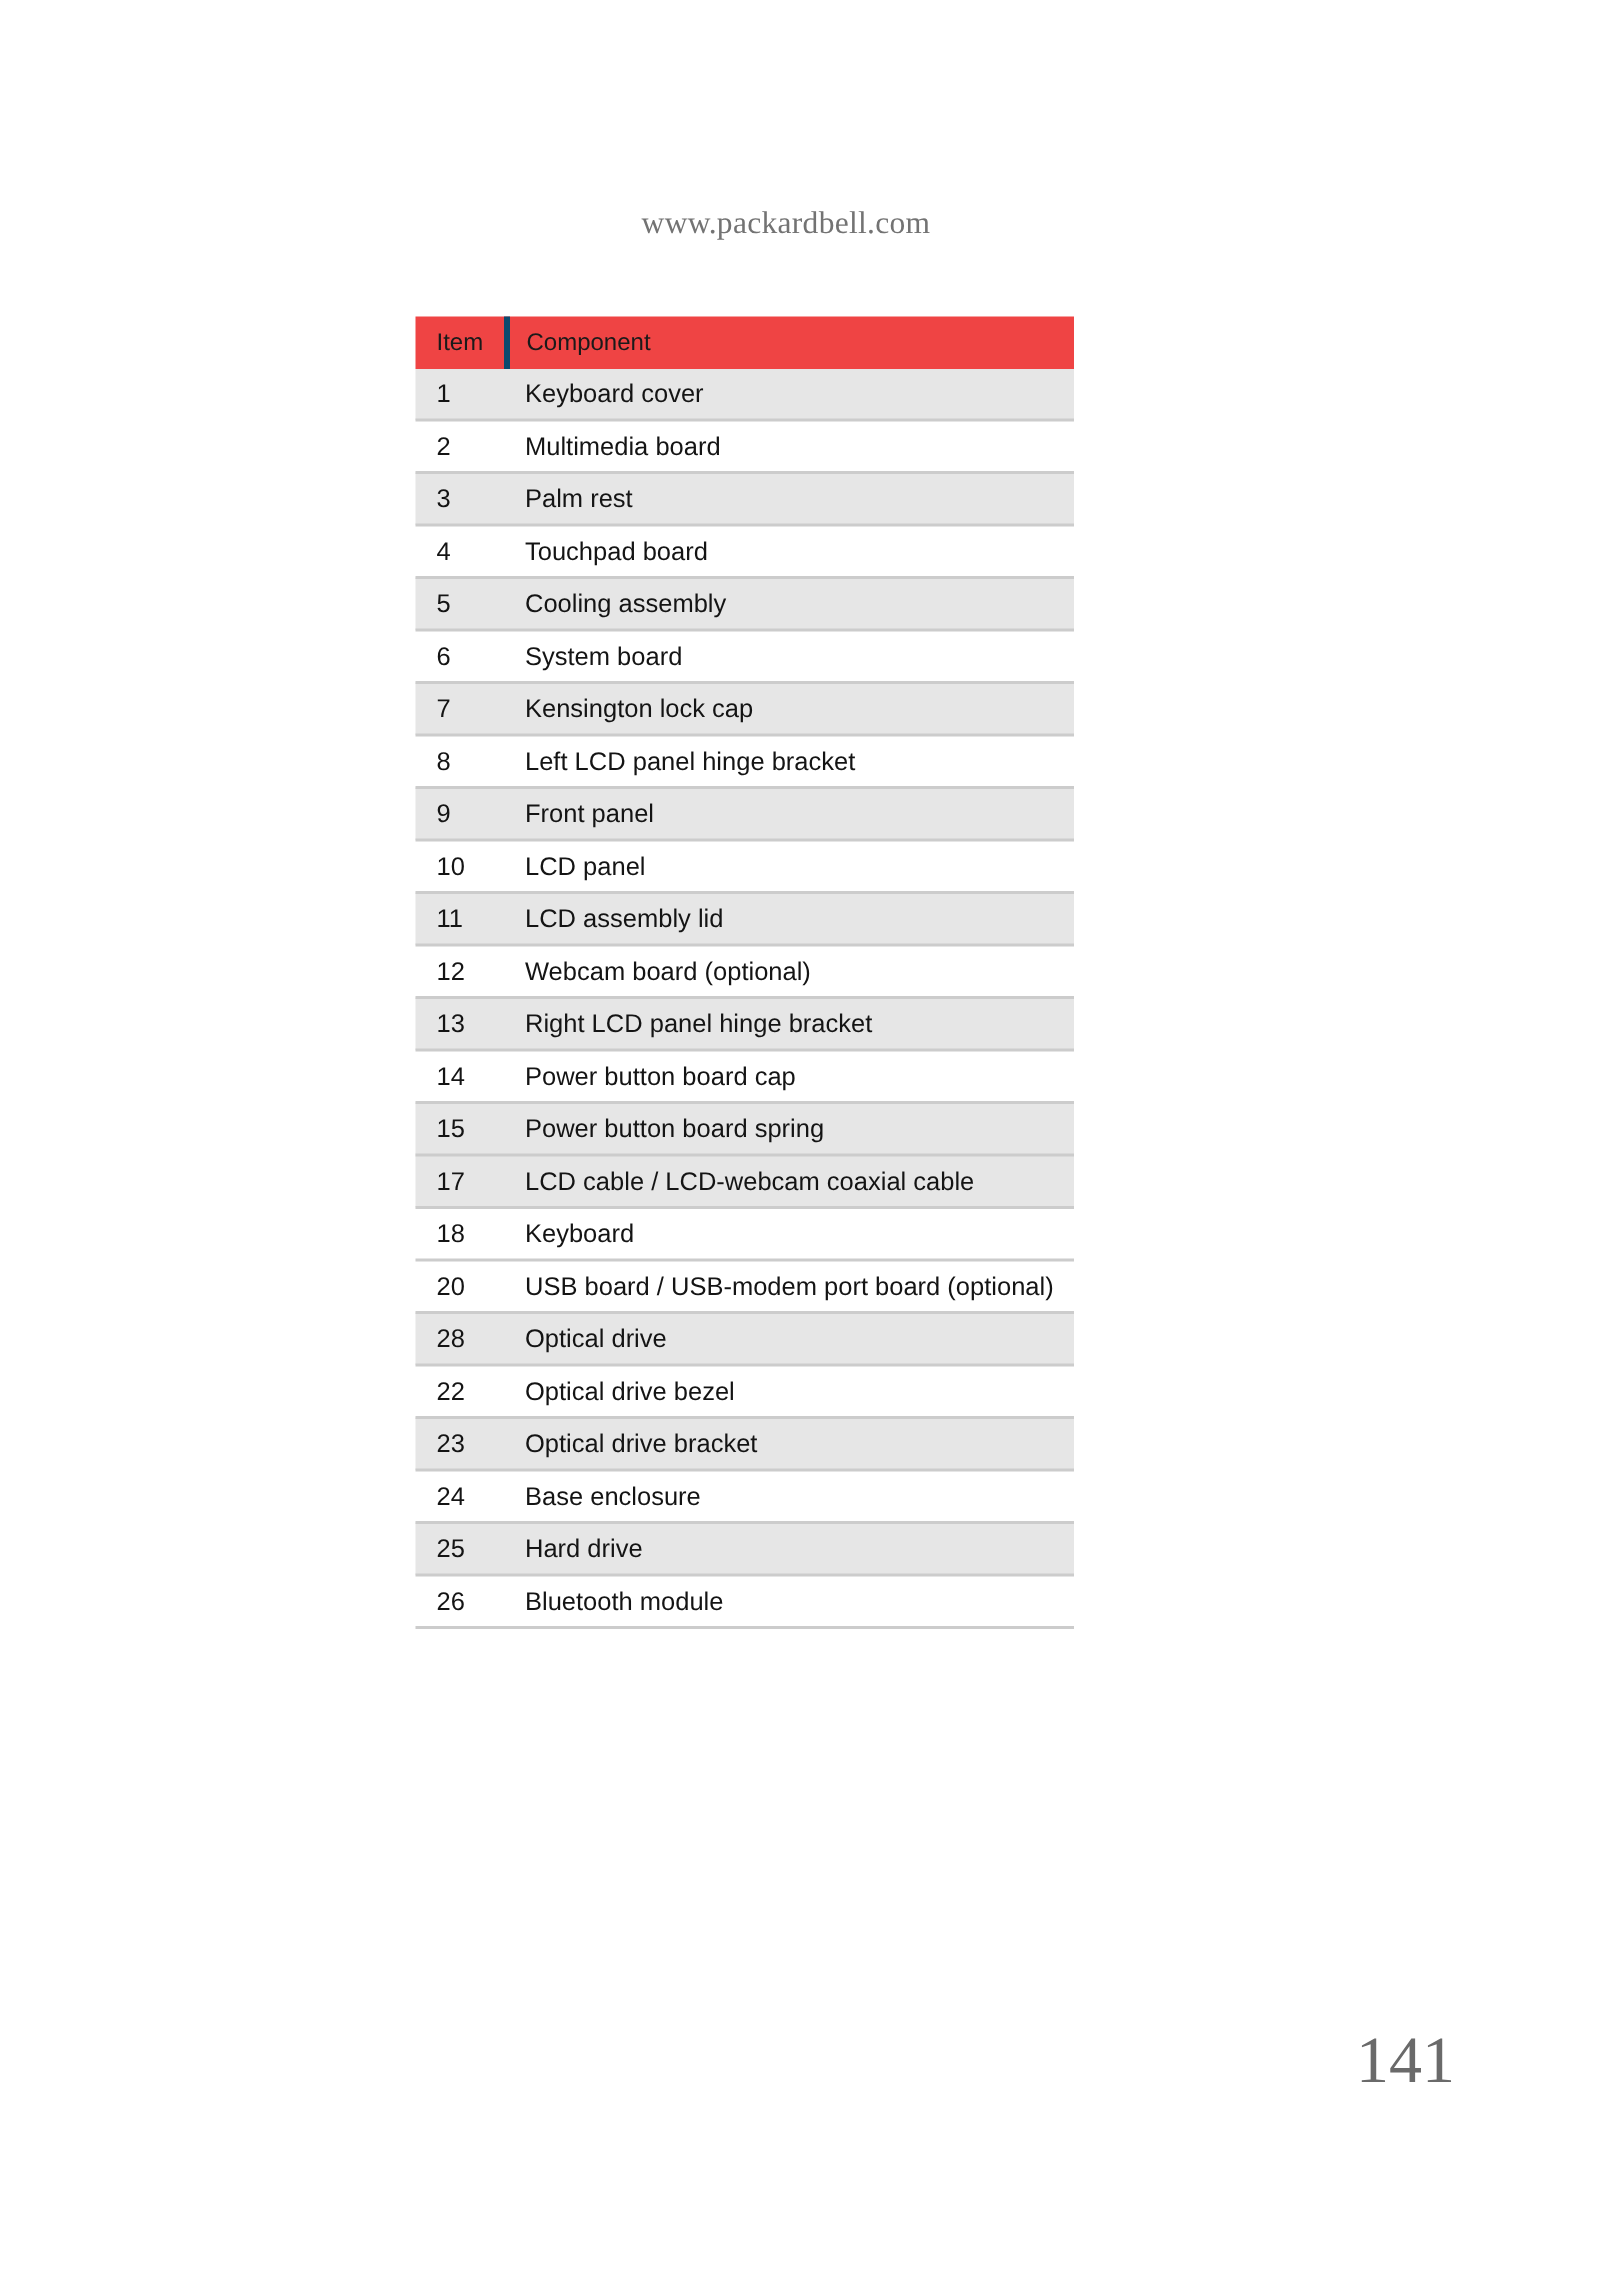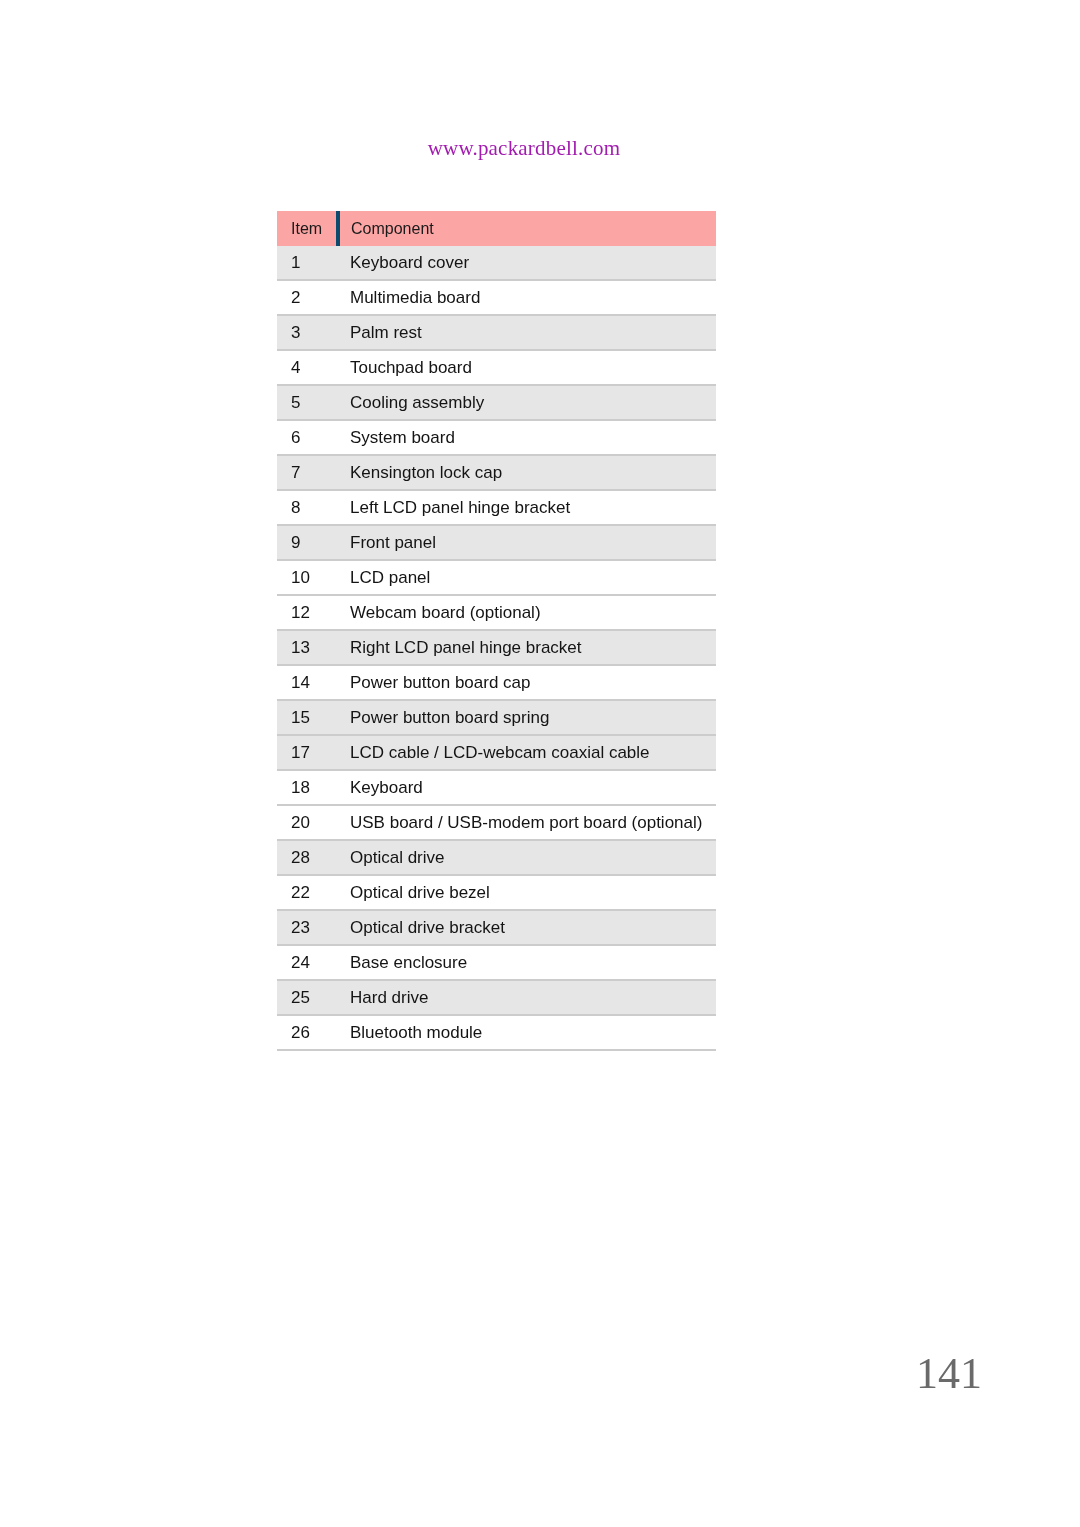--- a/index.html
+++ b/index.html
@@ -17,39 +17,39 @@
 
   
   .page-header {
     position: absolute;
     top: 136px;
     left: 0;
     width: 1048px;
     text-align: center;
     font-family: "Liberation Serif", serif;
     font-size: 21px;
-    color: #a21caf;
+    color: #737373;
     letter-spacing: 0.2px;
     white-space: nowrap;
   }
 
   
   .parts-table {
     position: absolute;
     left: 277px;
     top: 211px;
     width: 439px;
     border-collapse: collapse;
     table-layout: fixed;
   }
   .parts-table col.col-item  { width: 61px; }
   .parts-table col.col-comp  { width: 378px; }
 
   .parts-table thead th {
-    background: #fca5a5;
+    background: #ef4444;
     height: 35px;
     font-size: 16px;
     font-weight: normal;
     color: #1a1a1a;
     text-align: left;
     padding: 0 0 0 14px;
     vertical-align: middle;
     border: none;
   }
   .parts-table thead th.th-component {
@@ -87,21 +87,21 @@
   .parts-table tbody tr:first-child td {
     border-top: none;
   }
   .parts-table tbody tr:last-child td {
     border-bottom: 2px solid #cccccc;
   }
 
   
   .page-number {
     position: absolute;
-    left: 12px;
+    left: 0;
     top: 1348px;
     width: 970px;
     text-align: right;
     font-family: "Liberation Serif", serif;
     font-size: 44px;
     color: #6a6a6a;
   }
 </style>
 </head>
 <body>
@@ -153,20 +153,24 @@
         <td class="cell-component">Left LCD panel hinge bracket</td>
       </tr>
       <tr class="row-shaded">
         <td class="cell-item">9</td>
         <td class="cell-component">Front panel</td>
       </tr>
       <tr class="row-plain">
         <td class="cell-item">10</td>
         <td class="cell-component">LCD panel</td>
       </tr>
+      <tr class="row-shaded">
+        <td class="cell-item">11</td>
+        <td class="cell-component">LCD assembly lid</td>
+      </tr>
       <tr class="row-plain">
         <td class="cell-item">12</td>
         <td class="cell-component">Webcam board (optional)</td>
       </tr>
       <tr class="row-shaded">
         <td class="cell-item">13</td>
         <td class="cell-component">Right LCD panel hinge bracket</td>
       </tr>
       <tr class="row-plain">
         <td class="cell-item">14</td>

